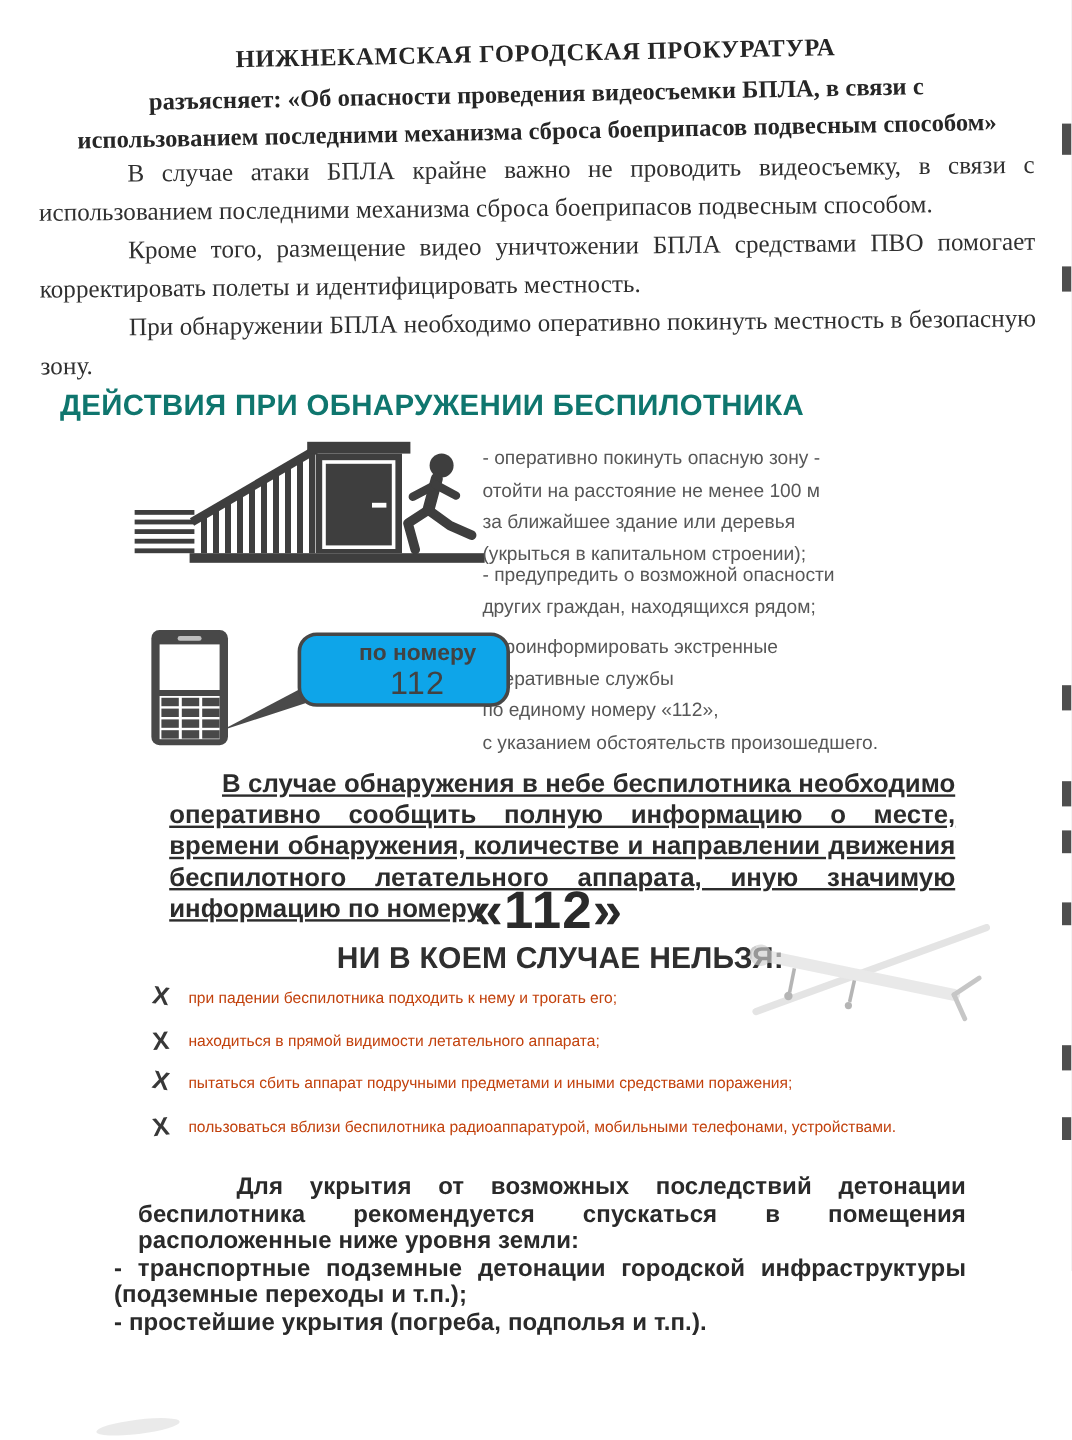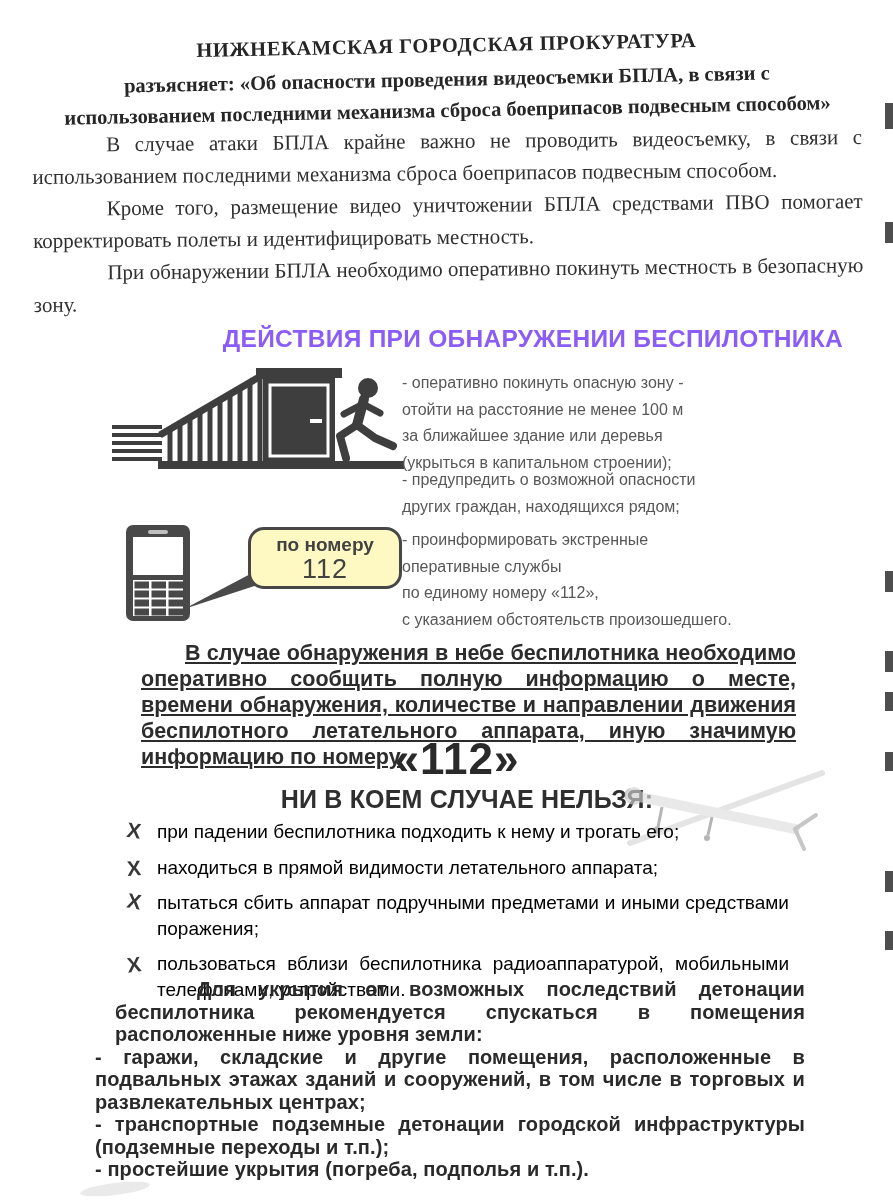--- a/index.html
+++ b/index.html
@@ -18,39 +18,39 @@
   .header .sub{font-size:20.5px;line-height:31px;white-space:pre-line;}
   
   .intro{
     position:absolute;top:129px;left:32px;width:830px;
     font-family:"Liberation Serif",serif;font-size:21px;line-height:32px;
     color:#303030;text-align:justify;transform:rotate(-0.55deg);transform-origin:left top;
   }
   .intro p{margin:0;text-indent:74px;}
   
   .actions-title{
-    position:absolute;top:325px;left:50px;width:793px;text-align:right;
-    font-weight:700;font-size:24.5px;letter-spacing:.3px;color:#8b5cf6;
+    position:absolute;top:325px;left:50px;width:793px;text-align:left;
+    font-weight:700;font-size:24.5px;letter-spacing:.3px;color:#0f766e;
   }
   .shelter-art{position:absolute;left:112px;top:368px;}
   .side-text{
     position:absolute;left:402px;width:468px;
     font-size:16px;line-height:26.5px;color:#575757;white-space:pre-line;
   }
   .evac{top:370px;}
   .warn{top:467px;}
   .inform{top:527px;}
   
   .phone-assembly{position:absolute;left:126px;top:523px;width:280px;height:106px;}
   .phone-assembly svg{position:absolute;left:0;top:0;}
   .tail-svg{position:absolute;left:0;top:0;}
   .bubble{
     position:absolute;left:122px;top:4px;width:148px;height:56px;
-    background:#fef9c3;border:3.5px solid #474747;border-radius:16px;
-    text-align:center;color:#424242;
+    background:#0ea5e9;border:3.5px solid #474747;border-radius:16px;
+    text-align:center;color:#424242;padding-left:23px;
   }
   .bubble .b1{font-size:19px;font-weight:700;line-height:23px;margin-top:3px;}
   .bubble .b2{font-size:27px;font-weight:400;line-height:26px;letter-spacing:1px;}
   
   .alert{
     position:absolute;left:141px;top:640px;width:655px;
     font-weight:700;font-size:21.5px;line-height:26px;color:#2c2c2c;
     text-align:justify;text-indent:44px;text-decoration:underline;
   }
   .big-number{
@@ -66,21 +66,21 @@
   .prohibit-list{position:absolute;left:127px;top:819px;width:662px;}
   .prow{display:flex;align-items:flex-start;margin-bottom:10px;}
   .pmark{
     flex:0 0 30px;font-weight:700;font-size:21px;color:#383838;
     transform:rotate(8deg);line-height:25px;
   }
   .prow:nth-child(2) .pmark{transform:rotate(-4deg);}
   .prow:nth-child(3) .pmark{transform:rotate(10deg);}
   .prow:nth-child(4) .pmark{transform:rotate(-7deg);}
   .ptext{
-    flex:1;font-size:19px;line-height:25.5px;color:#000000;text-align:justify;
+    flex:1;font-size:13px;line-height:25.5px;color:#c2410c;text-align:justify;
   }
   .prow:nth-child(1) .ptext,.prow:nth-child(2) .ptext{text-align:left;}
   
   .shelter-block{
     position:absolute;left:95px;top:978px;width:710px;
     font-weight:700;font-size:20px;line-height:22.5px;color:#2a2a2a;
     text-align:justify;letter-spacing:.1px;
   }
   .shelter-block p{margin:0;}
   .shelter-block .lead{text-indent:82px;margin-left:20px;}
@@ -223,21 +223,20 @@
       <div class="ptext">пытаться сбить аппарат подручными предметами и иными средствами поражения;</div>
     </div>
     <div class="prow">
       <span class="pmark">X</span>
       <div class="ptext">пользоваться вблизи беспилотника радиоаппаратурой, мобильными телефонами, устройствами.</div>
     </div>
   </div>
 
   <div class="shelter-block">
     <p class="lead">Для укрытия от возможных последствий детонации беспилотника рекомендуется спускаться в помещения расположенные ниже уровня земли:</p>
-    <p>- гаражи, складские и другие помещения, расположенные в подвальных этажах зданий и сооружений, в том числе в торговых и развлекательных центрах;</p>
     <p>- транспортные подземные детонации городской инфраструктуры (подземные переходы и т.п.);</p>
     <p>- простейшие укрытия (погреба, подполья и т.п.).</p>
   </div>
 
   <div class="edge-mark" style="top:103px;height:26px;"></div>
   <div class="edge-mark" style="top:222px;height:21px;"></div>
   <div class="edge-mark" style="top:571px;height:21px;"></div>
   <div class="edge-mark" style="top:651px;height:21px;"></div>
   <div class="edge-mark" style="top:692px;height:19px;"></div>
   <div class="edge-mark" style="top:752px;height:19px;"></div>

